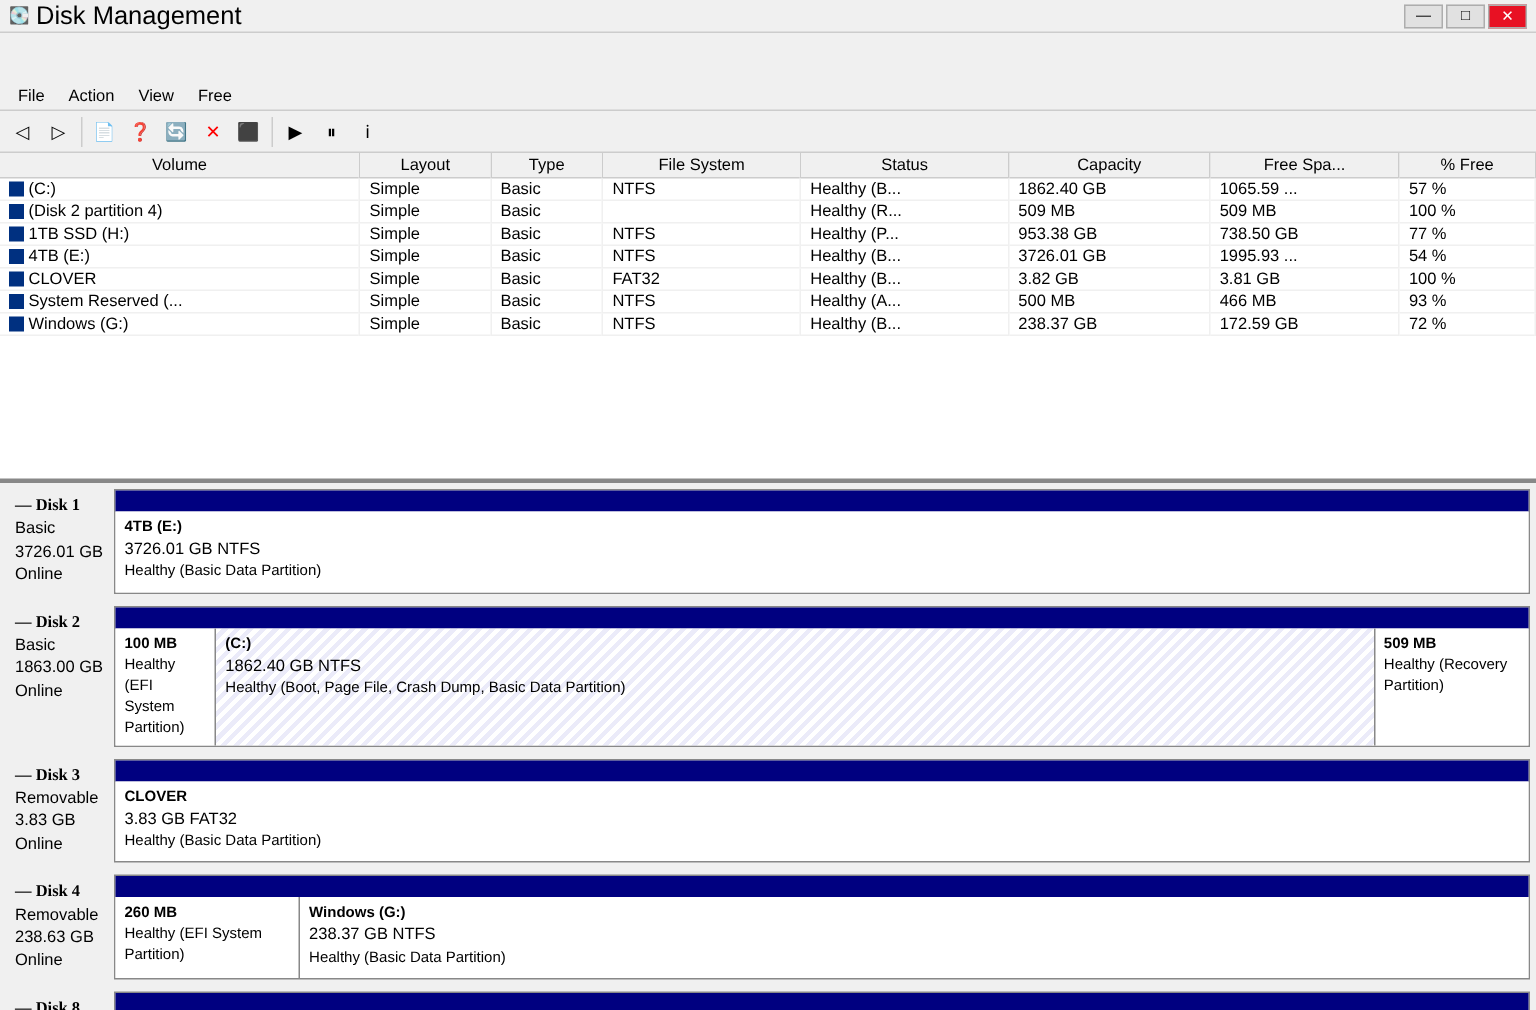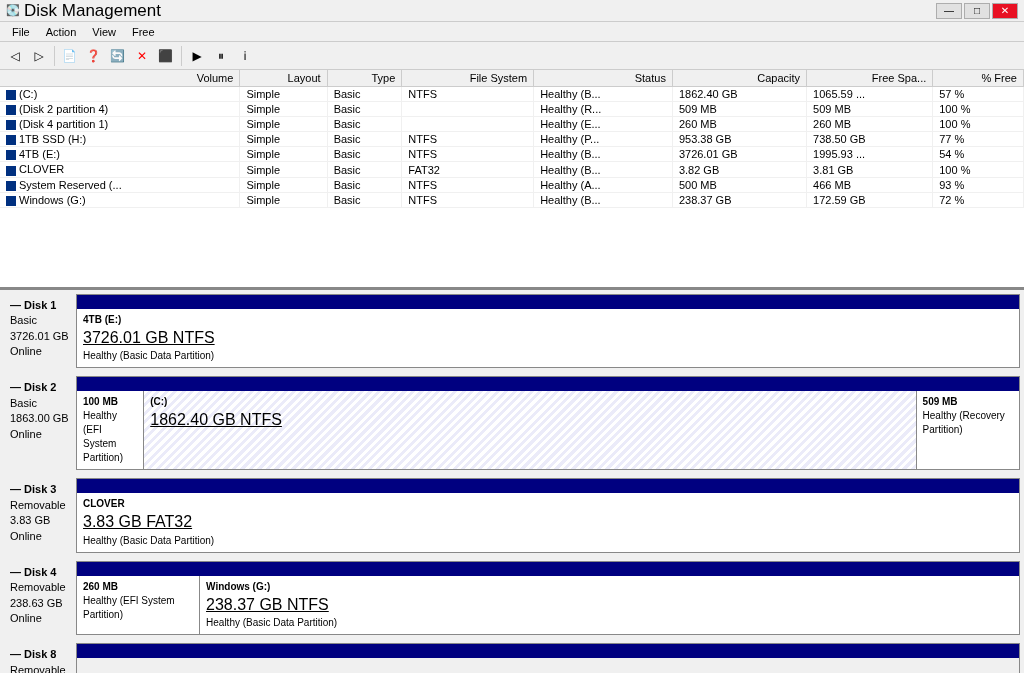--- a/index.html
+++ b/index.html
@@ -25,20 +25,21 @@
     .title-btn.close { background: #e81123; color: white; }
 
     
     .menu-bar {
       background: #f0f0f0;
       height: 20px;
       display: flex;
       align-items: center;
       padding: 0 4px;
       border-bottom: 1px solid #ccc;
+      margin-top: 32px;
     }
     .menu-item {
       padding: 2px 8px;
       font-size: 11px;
       cursor: pointer;
     }
 
     
     .toolbar {
       background: #f0f0f0;
@@ -73,21 +74,21 @@
     table {
       width: 100%;
       border-collapse: collapse;
       font-size: 11px;
     }
     thead tr {
       background: #f0f0f0;
       border-bottom: 1px solid #ccc;
     }
     thead th {
-      text-align: right;
+      text-align: center;
       padding: 2px 6px;
       border-right: 1px solid #ccc;
       font-weight: normal;
       white-space: nowrap;
       position: sticky;
       top: 0;
       background: #f0f0f0;
       z-index: 1;
     }
     tbody tr { border-bottom: 1px solid #f0f0f0; }
@@ -117,21 +118,21 @@
       margin-bottom: 8px;
       min-height: 60px;
     }
     .disk-label {
       width: 72px;
       min-width: 72px;
       padding: 4px 6px;
       font-size: 11px;
       line-height: 1.4;
     }
-    .disk-label-title { font-weight: bold; }
+    .disk-label-title { font-weight: bold; font-family: Liberation Serif, serif; }
     .disk-visual {
       flex: 1;
       border: 1px solid #888;
       display: flex;
       flex-direction: column;
     }
     .disk-header {
       background: #000080;
       height: 14px;
       width: 100%;
@@ -152,21 +153,21 @@
     .partition.hatched {
       background-image: repeating-linear-gradient(
         135deg,
         transparent,
         transparent 3px,
         rgba(0,0,180,0.08) 3px,
         rgba(0,0,180,0.08) 6px
       );
     }
     .partition-name { font-weight: bold; font-size: 10px; }
-    .partition-size { font-size: 16px; text-decoration: underline; }
+    .partition-size { font-size: 11px; }
     .partition-status { font-size: 10px; }
     .no-media { padding: 6px; color: #666; }
   </style>
 </head>
 <body>
 
 <div class="title-bar">
   <span class="title-bar-icon">💽</span>
   <span class="title-text">Disk Management</span>
   <div class="title-controls">
@@ -229,30 +230,20 @@
     <td><span class="vol-icon"></span>(Disk 2 partition 4)</td>
     <td>Simple</td>
     <td>Basic</td>
     <td></td>
     <td>Healthy (R...</td>
     <td>509 MB</td>
     <td>509 MB</td>
     <td>100 %</td>
   </tr>
           <tr>
-    <td><span class="vol-icon"></span>(Disk 4 partition 1)</td>
-    <td>Simple</td>
-    <td>Basic</td>
-    <td></td>
-    <td>Healthy (E...</td>
-    <td>260 MB</td>
-    <td>260 MB</td>
-    <td>100 %</td>
-  </tr>
-          <tr>
     <td><span class="vol-icon"></span>1TB SSD (H:)</td>
     <td>Simple</td>
     <td>Basic</td>
     <td>NTFS</td>
     <td>Healthy (P...</td>
     <td>953.38 GB</td>
     <td>738.50 GB</td>
     <td>77 %</td>
   </tr>
           <tr>
@@ -326,20 +317,21 @@
             <div class="disk-header"></div>
             <div class="disk-partitions">
               <div class="partition" style="flex: 0.06 1 0%;">
                 <div class="partition-name">100 MB</div>
         <div class="partition-size"></div>
         <div class="partition-status">Healthy (EFI System Partition)</div>
               </div>
               <div class="partition hatched" style="flex: 0.84 1 0%;">
                 <div class="partition-name">(C:)</div>
         <div class="partition-size">1862.40 GB NTFS</div>
+        <div class="partition-status">Healthy (Boot, Page File, Crash Dump, Basic Data Partition)</div>
               </div>
               <div class="partition" style="flex: 0.1 1 0%;">
                 <div class="partition-name">509 MB</div>
         <div class="partition-size"></div>
         <div class="partition-status">Healthy (Recovery Partition)</div>
               </div>
             </div>
           </div>
         </div>
         <div class="disk-row">

